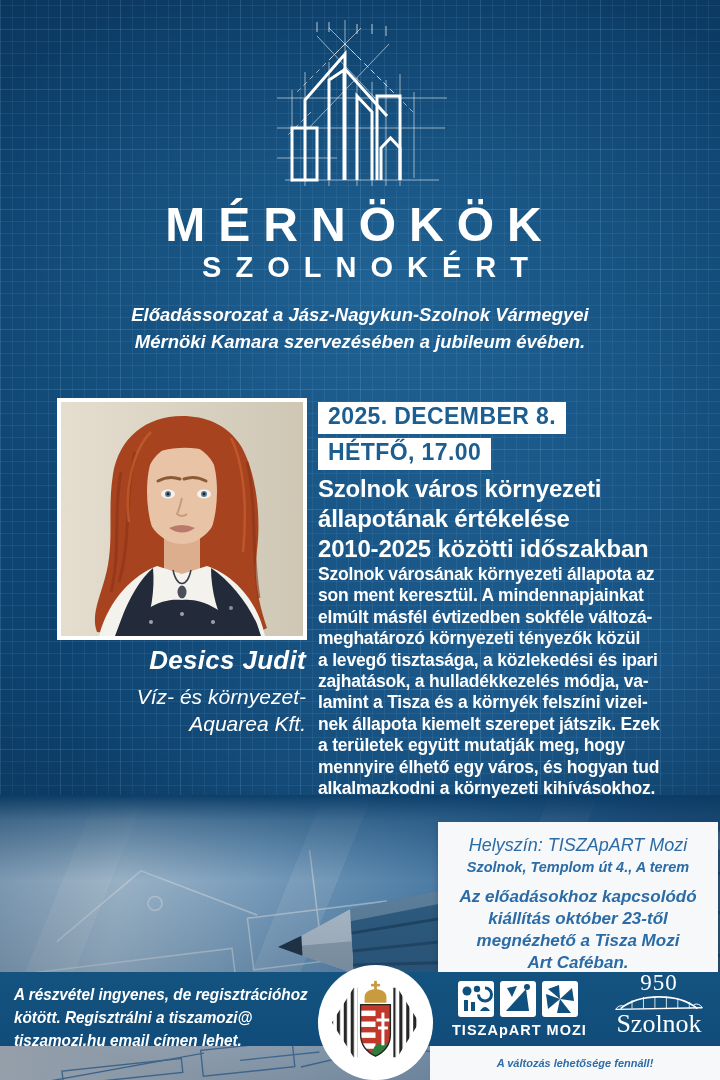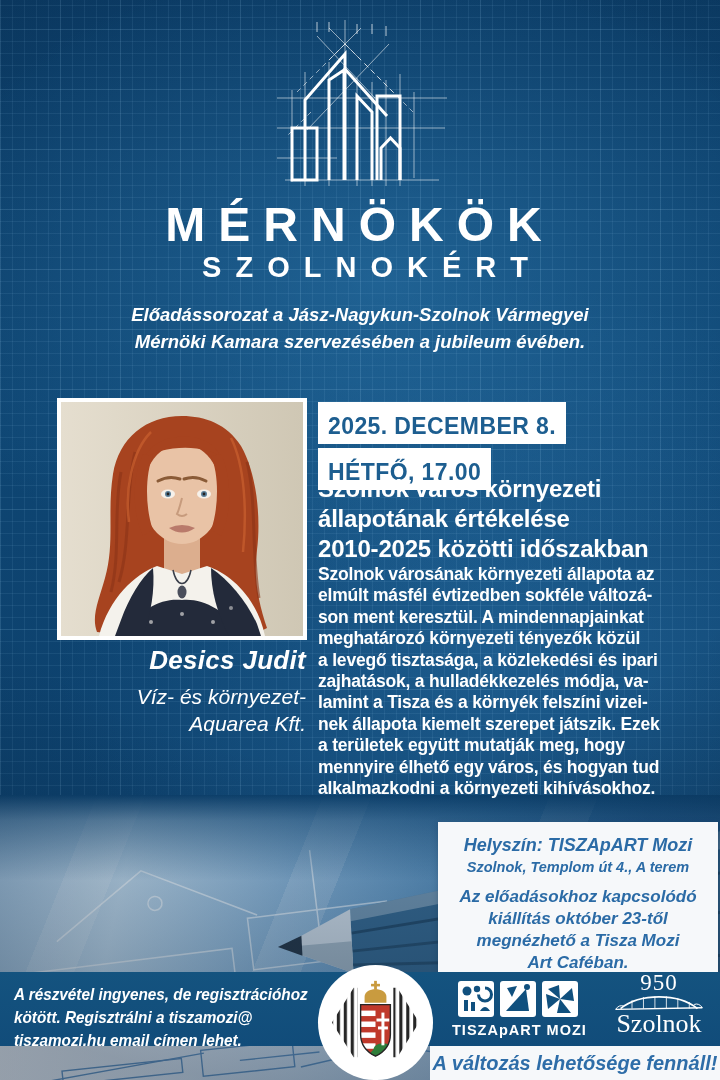--- a/index.html
+++ b/index.html
@@ -48,50 +48,50 @@
   .subtitle{left:0;top:301px;width:720px;text-align:center;color:#fff;
     font-style:italic;font-weight:700;font-size:18.5px;line-height:27px;}
   
   .portrait{left:57px;top:398px;width:242px;height:234px;border:4px solid #fff;background:#ded6c6;}
   .speaker{left:18px;top:645px;width:288px;text-align:right;color:#fff;font-style:italic;}
   .speaker-name{font-size:26px;font-weight:800;letter-spacing:.3px;}
   .speaker-role{font-size:21px;font-weight:500;line-height:27px;margin-top:7px;}
   
   .badges{left:318px;top:402px;}
   .badge{display:table;background:#fff;color:#1d5e90;font-weight:800;font-size:23px;
-    padding:11px 10px 4px 10px;margin-bottom:4px;letter-spacing:.4px;text-align:right;}
+    padding:1px 10px 4px 10px;margin-bottom:4px;letter-spacing:.4px;text-align:right;}
   .event-title{left:318px;top:474px;width:396px;color:#fff;font-weight:800;
     font-size:24px;line-height:30px;letter-spacing:-0.2px;}
   .body-text{left:318px;top:564px;width:400px;color:#fff;font-weight:600;
     font-size:17.5px;line-height:21.4px;letter-spacing:-0.2px;}
   
   .venue{left:438px;top:822px;width:280px;height:150px;background:#f6f8fa;
     color:#2b6ba6;text-align:center;font-style:italic;box-sizing:border-box;padding-top:13px;
     box-shadow:0 2px 6px rgba(10,40,70,0.25);}
-  .venue-location{font-size:18px;font-weight:700;}
+  .venue-location{font-size:18px;font-weight:400;}
   .venue-address{font-size:14.5px;font-weight:600;margin-top:3px;}
   .venue-note{margin-top:11px;font-size:17px;font-weight:600;line-height:22px;}
   
   .footer-bar{left:0;top:972px;width:720px;height:74px;
     background:linear-gradient(180deg,#14537f,#114c7a);}
   .registration{left:14px;top:983px;width:360px;color:#fff;font-style:italic;font-weight:600;
     font-size:17px;line-height:23px;transform:scaleX(0.9);transform-origin:left top;}
   .chamber{left:316px;top:963px;width:119px;height:119px;}
   .tiszapart{left:452px;top:981px;width:132px;text-align:left;}
   .tp-squares{display:flex;justify-content:center;gap:6px;}
   .tp-sq{width:36px;height:36px;background:#fff;border-radius:3px;}
   .tp-label{margin-top:5px;color:#fff;font-weight:800;font-size:14.5px;letter-spacing:1px;white-space:nowrap;}
   .szolnok{left:600px;top:973px;width:118px;text-align:center;color:#fff;
     font-family:"Liberation Serif",serif;}
   .sz-950{font-size:23px;letter-spacing:1px;line-height:20px;}
   .sz-bridge{width:104px;height:18px;display:block;margin:0 auto;}
   .sz-name{font-size:26px;line-height:26px;}
   .tagline-strip{left:430px;top:1046px;width:290px;height:34px;background:#f6f8fa;
     display:flex;align-items:center;justify-content:center;}
-  .tagline-text{color:#2e6da8;font-style:italic;font-weight:700;font-size:20px;}
+  .tagline-text{color:#2e6da8;font-style:italic;font-weight:700;font-size:11px;}
 </style>
 </head>
 <body>
 
 <div class="poster">
 
   <div class="abs grid-overlay"></div>
 
   <div class="abs photo-strip">
     <svg width="720" height="285" viewBox="0 0 720 285">
@@ -220,22 +220,22 @@
   </div>
 
   <div class="abs event-title">
     <div>Szolnok város környezeti</div>
     <div>állapotának értékelése</div>
     <div>2010-2025 közötti időszakban</div>
   </div>
 
   <div class="abs body-text">
     <div>Szolnok városának környezeti állapota az</div>
+    <div>son ment keresztül. A mindennapjainkat</div>
     <div>elmúlt másfél évtizedben sokféle változá-</div>
-    <div>son ment keresztül. A mindennapjainkat</div>
     <div>meghatározó környezeti tényezők közül</div>
     <div>a levegő tisztasága, a közlekedési és ipari</div>
     <div>zajhatások, a hulladékkezelés módja, va-</div>
     <div>lamint a Tisza és a környék felszíni vizei-</div>
     <div>nek állapota kiemelt szerepet játszik. Ezek</div>
     <div>a területek együtt mutatják meg, hogy</div>
     <div>mennyire élhető egy város, és hogyan tud</div>
     <div>alkalmazkodni a környezeti kihívásokhoz.</div>
   </div>
 

